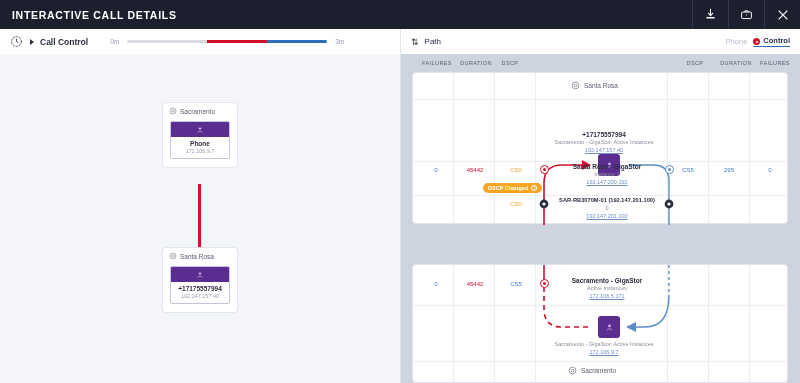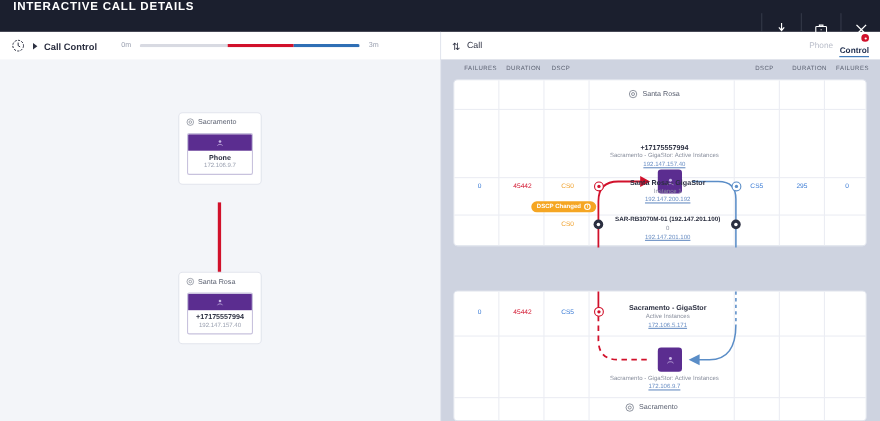--- a/index.html
+++ b/index.html
@@ -6,21 +6,21 @@
   html, body {
     width: 800px; height: 383px;
     font-family: "Liberation Sans", sans-serif;
     background: #ffffff;
     overflow: hidden;
   }
 
   
   .titlebar {
     position: absolute; left: 0; top: 0; width: 800px; height: 29px;
-    background: #1b1f2e; display: flex; align-items: flex-start; flex-direction: column;
+    background: #1b1f2e; display: flex; align-items: center;
   }
   .titlebar-text {
     color: #ffffff; font-size: 10.5px; font-weight: bold;
     letter-spacing: 0.7px; margin-left: 12px;
   }
   .titlebar-actions { margin-left: auto; display: flex; height: 29px; }
   .tb-btn {
     width: 36px; height: 29px; display: flex; align-items: center;
     justify-content: center; border-left: 1px solid #343848; cursor: pointer;
   }
@@ -57,21 +57,21 @@
     background: #ffffff; display: flex; align-items: center;
     border-left: 1px solid #e3e6ee;
   }
   .sort-icon { margin-left: 10px; font-size: 9px; color: #2b2f40; }
   .path-label { margin-left: 6px; font-size: 8px; color: #2b2f40; }
   .pb-right { margin-left: auto; margin-right: 10px; display: flex; align-items: center; gap: 6px; }
   .audio-tab { font-size: 7.5px; color: #b9bdc9; cursor: pointer; }
   .control-tab {
     font-size: 7.5px; color: #1b2a4a; font-weight: bold; cursor: pointer;
     border-bottom: 1.5px solid #2f6fb5; padding-bottom: 1px;
-    display: flex; align-items: flex-end; gap: 3px; flex-direction: column;
+    display: flex; align-items: flex-end; gap: 3px;
   }
   .rec-dot {
     width: 7px; height: 7px; border-radius: 50%; background: #d1112b;
     display: inline-flex; align-items: center; justify-content: center;
   }
   .rec-dot::after { content: ""; width: 2px; height: 2px; background: #fff; border-radius: 50%; }
 
   
   .left-pane {
     position: absolute; left: 0; top: 54px; width: 400px; height: 329px;
@@ -202,21 +202,21 @@
   <div class="tl-track">
     <div class="tl-seg-gray"></div>
     <div class="tl-seg-red"></div>
     <div class="tl-seg-blue"></div>
   </div>
   <div class="tl-end">3m</div>
 </div>
 
 <div class="pathbar">
   <div class="sort-icon">⇅</div>
-  <div class="path-label">Call</div>
+  <div class="path-label">Path</div>
   <div class="pb-right">
     <div class="audio-tab">Phone</div>
     <div class="control-tab">
       <span class="rec-dot"></span>
       <span>Control</span>
     </div>
   </div>
 </div>
 
 <div class="left-pane">

